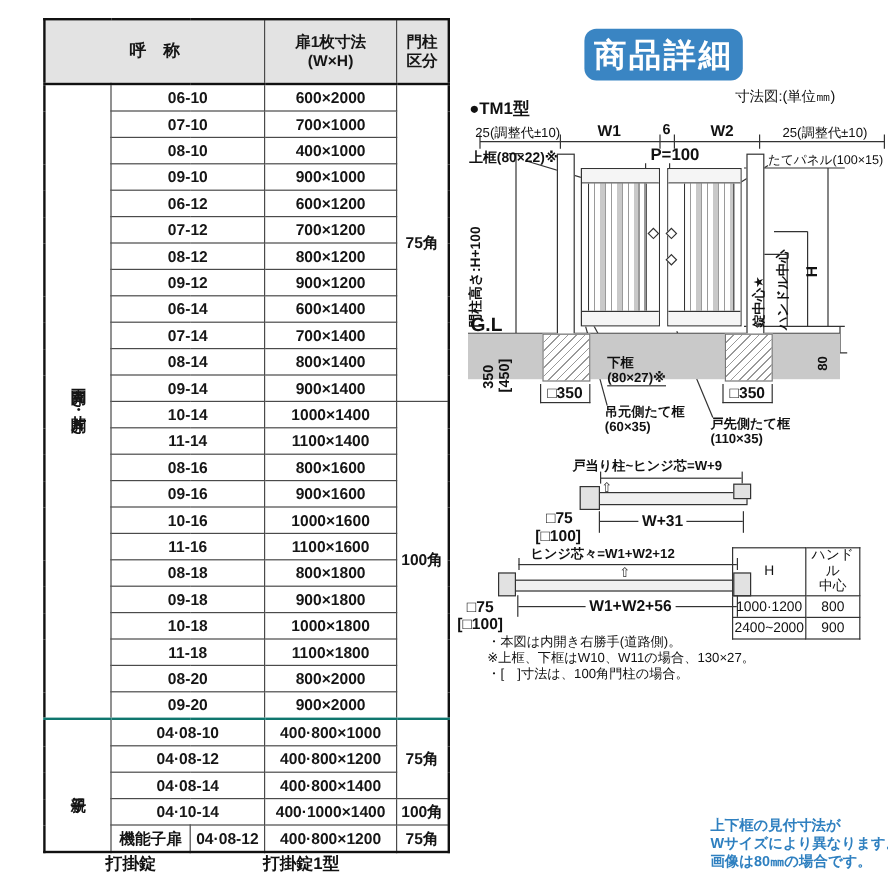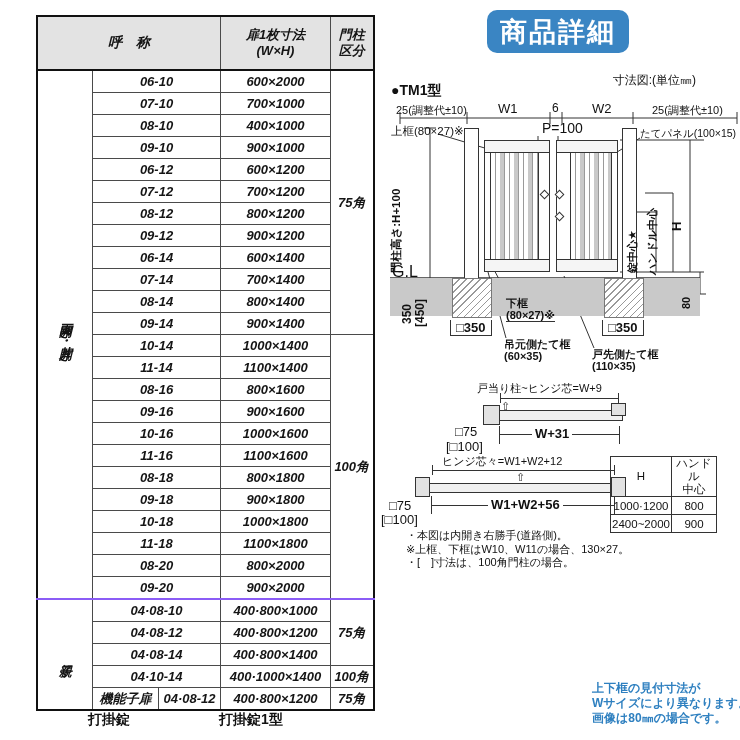--- a/index.html
+++ b/index.html
@@ -1,39 +1,39 @@
 <!DOCTYPE html>
 <html><head>
 <meta charset="utf-8">
 <style>
   html,body{margin:0;padding:0;background:#fff;}
   #page{position:relative;width:740px;height:740px;background:#fff;overflow:hidden;
         font-family:"Liberation Sans","DejaVu Sans",sans-serif;color:#111;}
   
   table.spec{position:absolute;left:36px;top:15px;border-collapse:collapse;table-layout:fixed;
-             border:2px solid #111;font-style:italic;}
+             border:2px solid #111;}
   table.spec th,table.spec td{border:1px solid #4a4a4a;padding:0;text-align:center;
              font-weight:bold;color:#151515;vertical-align:middle;}
   table.spec thead th{height:52px;background:#e3e3e3;font-size:14px;border-bottom:2px solid #111;}
   table.spec thead th .sub{font-size:13px;line-height:16px;font-weight:bold;}
   table.spec tbody td{height:21px;font-size:13px;background:#fff;}
   td.group-cell{background:#d6d6d6;writing-mode:vertical-rl;text-orientation:upright;
                 font-size:13px;letter-spacing:2px;padding:4px 0;}
-  tr.sect-start td{border-top:2px solid #8b5cf6;}
+  tr.sect-start td{border-top:2px solid #0f766e;}
   td.prefix-cell,td.prefix-name{font-size:12px;}
   .table-foot{position:absolute;left:36px;top:711px;width:303px;height:20px;}
   .table-foot span{position:absolute;font-size:14px;font-weight:bold;width:110px;text-align:center;}
   
-  .badge{position:absolute;left:487px;top:10px;width:142px;height:43px;background:#3a85c3;
+  .badge{position:absolute;left:487px;top:24px;width:132px;height:43px;background:#3a85c3;
          border-radius:10px;color:#fff;font-size:27px;font-weight:bold;letter-spacing:2px;
          display:flex;align-items:center;justify-content:center;}
   .unit-note{position:absolute;left:566px;top:72px;width:130px;font-size:12px;text-align:right;}
   .model{position:absolute;left:391px;top:82px;font-size:14px;font-weight:bold;}
   .lbl{position:absolute;white-space:nowrap;}
-  .b{font-weight:normal;}
+  .b{font-weight:bold;}
   .vrot{position:absolute;transform-origin:0 100%;transform:rotate(-90deg);white-space:nowrap;
         font-weight:bold;}
   .vline,.hline{position:absolute;background:#333;}
   .vline{width:1px;} .hline{height:1px;}
   
   .post{position:absolute;width:13px;background:#fff;border:1px solid #333;}
   .door{position:absolute;border:1px solid #333;display:flex;flex-direction:column;background:#fff;}
   .rail{height:11px;background:#f5f5f5;}
   .rail.top{border-bottom:1px solid #333;} .rail.bot{border-top:1px solid #333;}
   .door-mid{flex:1;display:flex;}
@@ -273,21 +273,21 @@
       <line x1="268" y1="116" x2="268" y2="176"></line>
     <line x1="257" y1="97" x2="285" y2="97"></line>
       <line x1="285" y1="97" x2="285" y2="176"></line>
   </svg>
 
   <div class="lbl" style="left:396px;top:103px;font-size:11px">25(調整代±10)</div>
   <div class="lbl b" style="left:498px;top:101px;font-size:13px">W1</div>
   <div class="lbl b" style="left:552px;top:101px;font-size:12px">6</div>
   <div class="lbl b" style="left:592px;top:101px;font-size:13px">W2</div>
   <div class="lbl" style="left:652px;top:103px;font-size:11px">25(調整代±10)</div>
-  <div class="lbl b" style="left:391px;top:124px;font-size:11.5px">上框(80×27)※</div>
+  <div class="lbl b" style="left:391px;top:124px;font-size:11.5px">上框(80×22)※</div>
   <div class="lbl b" style="left:542px;top:120px;font-size:14px">P=100</div>
   <div class="lbl" style="left:640px;top:127px;font-size:10.5px">たてパネル(100×15)</div>
 
   <div class="post" style="left:464px;top:128px;height:186px"></div>
   <div class="post" style="left:622px;top:128px;height:186px"></div>
   <div class="door" style="left:484px;top:140px;width:64px;height:130px">
     <div class="rail top"></div>
     <div class="door-mid">
       <div class="stile" style="width:5px;border-right:1px solid #333"></div>
       <div class="slats"></div>

